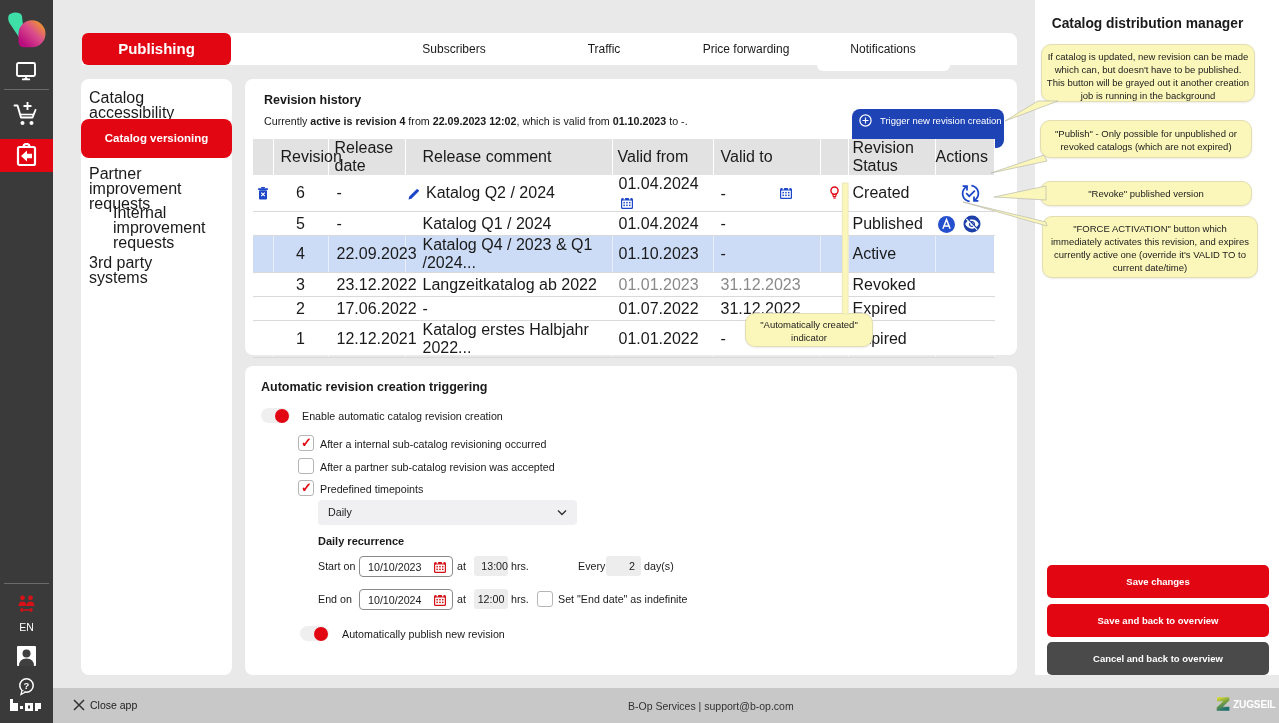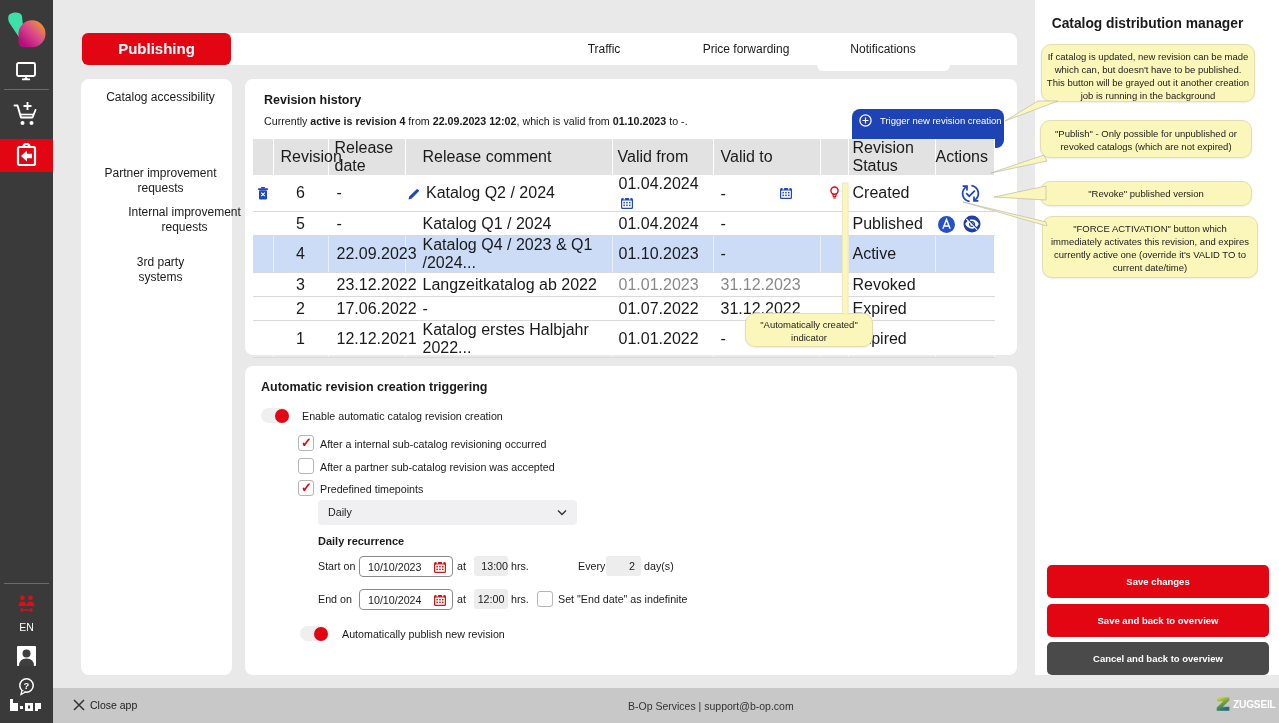--- a/index.html
+++ b/index.html
@@ -5,21 +5,21 @@
   * { margin:0; padding:0; box-sizing:border-box; }
   html,body { width:1279px; height:723px; overflow:hidden; }
   body { font-family:"Liberation Sans", sans-serif; background:#e9e9e9; position:relative; color:#1a1a1a; }
   .abs { position:absolute; }
   #sidebar { left:0; top:0; width:53px; height:723px; background:#3a3a3b; z-index:5; }
   #tabbar { left:82px; top:33px; width:935px; height:32px; background:#fff; border-radius:8px 8px 0 0; }
   .tab { position:absolute; top:0; height:32px; line-height:32px; font-size:12px; color:#1a1a1a; text-align:center; }
   #tab-active { left:0; top:0; width:149px; height:32px; background:#e20613; border-radius:6px; color:#fff; font-weight:bold; text-align:center; line-height:32px; font-size:15px; }
   #notifstrip { left:817px; top:65px; width:133px; height:6px; background:#fff; border-radius:0 0 6px 6px; }
   #menu { left:81px; top:79px; width:151px; height:596px; background:#fff; border-radius:8px; }
-  .mi { position:absolute; width:151px; text-align:center; font-size:12px; line-height:15px; color:#1a1a1a;padding-left:8px; }
+  .mi { position:absolute; width:151px; text-align:left; font-size:16px; line-height:15px; color:#1a1a1a;padding-left:8px; }
   #mi-active { position:absolute; left:0px; top:40px; width:151px; height:39px; background:#e20613; border-radius:8px; color:#fff; font-weight:bold; font-size:11.5px; text-align:center; line-height:39px; }
   #card1 { left:245px; top:79px; width:772px; height:276px; background:#fff; border-radius:8px; }
   #card2 { left:245px; top:366px; width:772px; height:309px; background:#fff; border-radius:8px; }
   #rpanel { left:1035px; top:0px; width:244px; height:675px; background:#fff; }
   #rtable { position:absolute; left:8px; top:60px; border-collapse:collapse; table-layout:fixed; width:741px; font-size:16px; }
   #rtable th { background:#e2e2e2; font-weight:normal; text-align:left; height:24px; border-right:1px solid #fff; }
   #rtable td { height:24px; border-bottom:1px solid #d9d9d9; border-right:1px solid rgba(255,255,255,0.55); }
   #rtable tr.sel td { background:#ccdcf7; }
   .tc { text-align:center; }
   .icr { text-align:right; padding-right:13px; }
@@ -99,28 +99,30 @@
   <svg style="position:absolute;left:10px;top:699px;" width="31" height="12" viewBox="0 0 31 12">
     <path d="M0,0 h3 v4 h5 v8 h-8 z" fill="#fff"></path>
     <rect x="10" y="7" width="3" height="3" fill="#fff"></rect>
     <path d="M15,4 h8 v8 h-8 z M18,6.5 v3 h2 v-3 z" fill="#fff" fill-rule="evenodd"></path>
     <path d="M25,4 h6 v6 h-3 v2 h-3 z" fill="#fff"></path>
   </svg>
 </div>
 
 <div id="tabbar" class="abs">
   <div id="tab-active">Publishing</div>
+  <div class="tab" style="left:307px;width:130px;">Subscribers</div>
   <div class="tab" style="left:472px;width:100px;">Traffic</div>
   <div class="tab" style="left:614px;width:100px;">Price forwarding</div>
   <div class="tab" style="left:751px;width:100px;">Notifications</div>
 </div>
 <div id="notifstrip" class="abs"></div>
 
 <div id="menu" class="abs">
   <div class="mi" style="top:11px;">Catalog accessibility</div>
+  <div id="mi-active">Catalog versioning</div>
   <div class="mi" style="top:87px;">Partner improvement<br>requests</div>
   <div class="mi" style="top:126px;margin-left:24px;">Internal improvement<br>requests</div>
   <div class="mi" style="top:176px;">3rd party<br>systems</div>
 </div>
 
 <div id="card1" class="abs">
   <div style="position:absolute;left:19px;top:14px;font-size:12.5px;font-weight:bold;">Revision history</div>
   <div style="position:absolute;left:19px;top:36px;font-size:10.7px;">Currently <b>active is revision 4</b> from <b>22.09.2023 12:02</b>, which is valid from <b>01.10.2023</b> to -.</div>
   <div id="trigbtn" style="position:absolute;left:607px;top:30px;width:152px;height:39px;background:#1e43b5;border-radius:8px;color:#fff;font-size:9.5px;line-height:23px;">
     <svg style="position:absolute;left:7px;top:5px;" width="13" height="13" viewBox="0 0 13 13">

